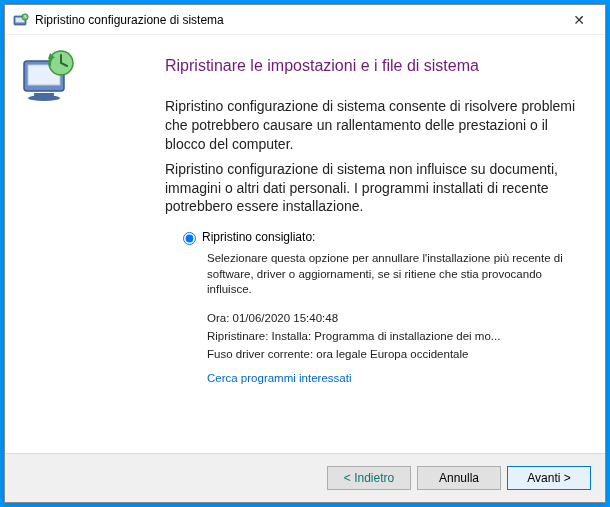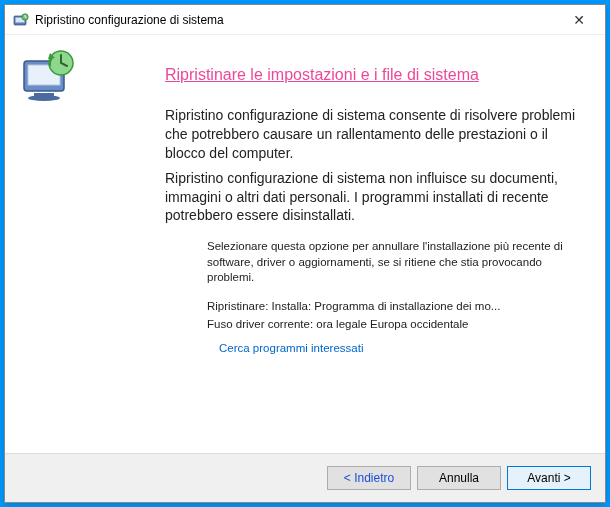--- a/index.html
+++ b/index.html
@@ -62,24 +62,23 @@
   .restore-graphic {
     width: 60px;
     height: 55px;
   }
   .main {
     flex: 1;
     padding: 18px 28px 10px 10px;
   }
   .heading {
     font-size: 16px;
-    color: #ec4899;
-    margin: 13px 0 22px 0;
+    color: #701a75;
+    margin: 4px 0 22px 0;
     font-weight: normal;
-    text-decoration: underline;
   }
   .desc {
     font-size: 14px;
     line-height: 1.35;
     margin: 0 0 6px 0;
     color: #222;
   }
   .options {
     margin-top: 14px;
     padding-left: 18px;
@@ -105,21 +104,20 @@
     line-height: 1.35;
   }
   .meta {
     margin: 0 0 6px 0;
   }
   .link {
     color: #0066cc;
     cursor: pointer;
     display: inline-block;
     margin-top: 6px;
-    margin-left: 12px;
   }
   .option2 {
     margin-top: 16px;
   }
   .footer {
     border-top: 1px solid #ddd;
     padding: 12px 14px;
     display: flex;
     justify-content: flex-end;
     gap: 6px;
@@ -129,21 +127,21 @@
     min-width: 84px;
     height: 24px;
     border: 1px solid #adadad;
     background: #e1e1e1;
     font-size: 12px;
     padding: 0 12px;
     cursor: pointer;
     font-family: inherit;
   }
   .btn:disabled {
-    color: #1d4ed8;
+    color: #0f766e;
     cursor: default;
   }
   .btn.default {
     border: 1px solid #0078d7;
     background: #e5f1fb;
   }
 </style>
 </head>
 <body>
 
@@ -175,26 +173,31 @@
         <path d="M42 6 L42 14 L48 17" stroke="#2a6a2a" stroke-width="2" fill="none" stroke-linecap="round"></path>
         <path d="M33 9 A11 11 0 0 0 31 17" stroke="#3a9a3a" stroke-width="2" fill="none"></path>
         <polygon points="31,4 36,9 29,10" fill="#3a9a3a"></polygon>
       </svg>
     </div>
 
     <div class="main">
       <h1 class="heading">Ripristinare le impostazioni e i file di sistema</h1>
 
       <p class="desc">Ripristino configurazione di sistema consente di risolvere problemi che potrebbero causare un rallentamento delle prestazioni o il blocco del computer.</p>
-      <p class="desc">Ripristino configurazione di sistema non influisce su documenti, immagini o altri dati personali. I programmi installati di recente potrebbero essere disinstallati.</p>
+      <p class="desc">Ripristino configurazione di sistema non influisce su documenti, immagini o altri dati personali. I programmi installati di recente potrebbero essere installazione.</p>
 
       <div class="options">
 
+        <label class="option">
+          <input type="radio" name="restore" checked="" style="">
+          <span class="option-label">Ripristino consigliato:</span>
+        </label>
         <div class="sub">
-          <p>Selezionare questa opzione per annullare l'installazione più recente di software, driver o aggiornamenti, se si ritiene che stia provocando problemi.</p>
+          <p>Selezionare questa opzione per annullare l'installazione più recente di software, driver o aggiornamenti, se si ritiene che stia provocando influisce.</p>
+          <div class="meta">Ora: 01/06/2020 15:40:48</div>
           <div class="meta">Ripristinare: Installa: Programma di installazione dei mo...</div>
           <div class="meta">Fuso driver corrente: ora legale Europa occidentale</div>
           <span class="link">Cerca programmi interessati</span>
         </div>
 
 
       </div>
     </div>
   </div>
 

